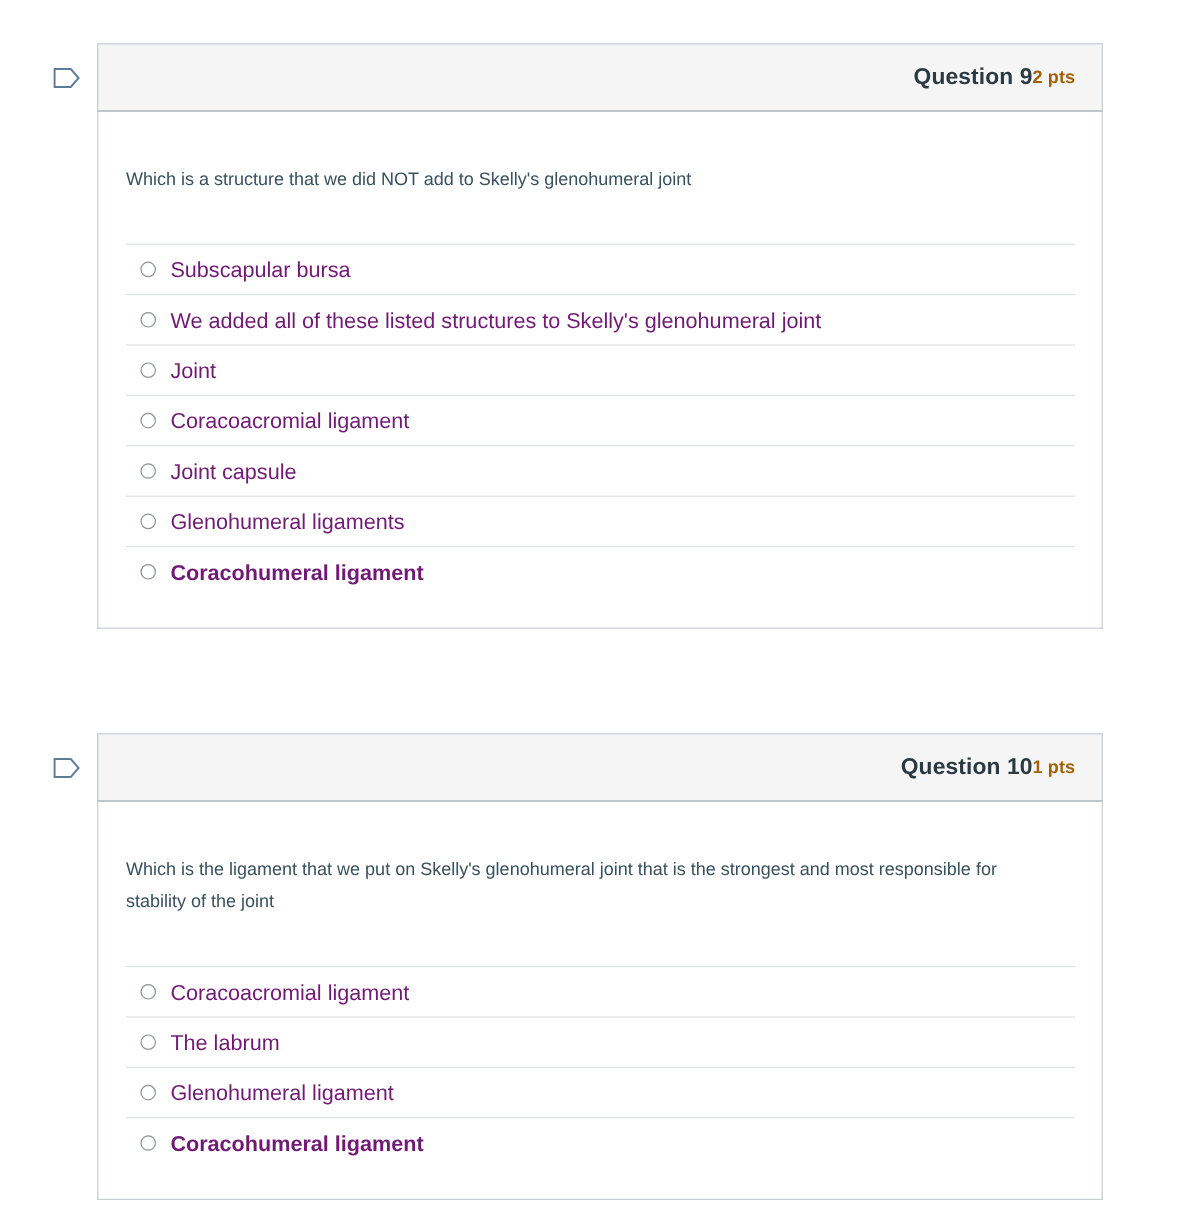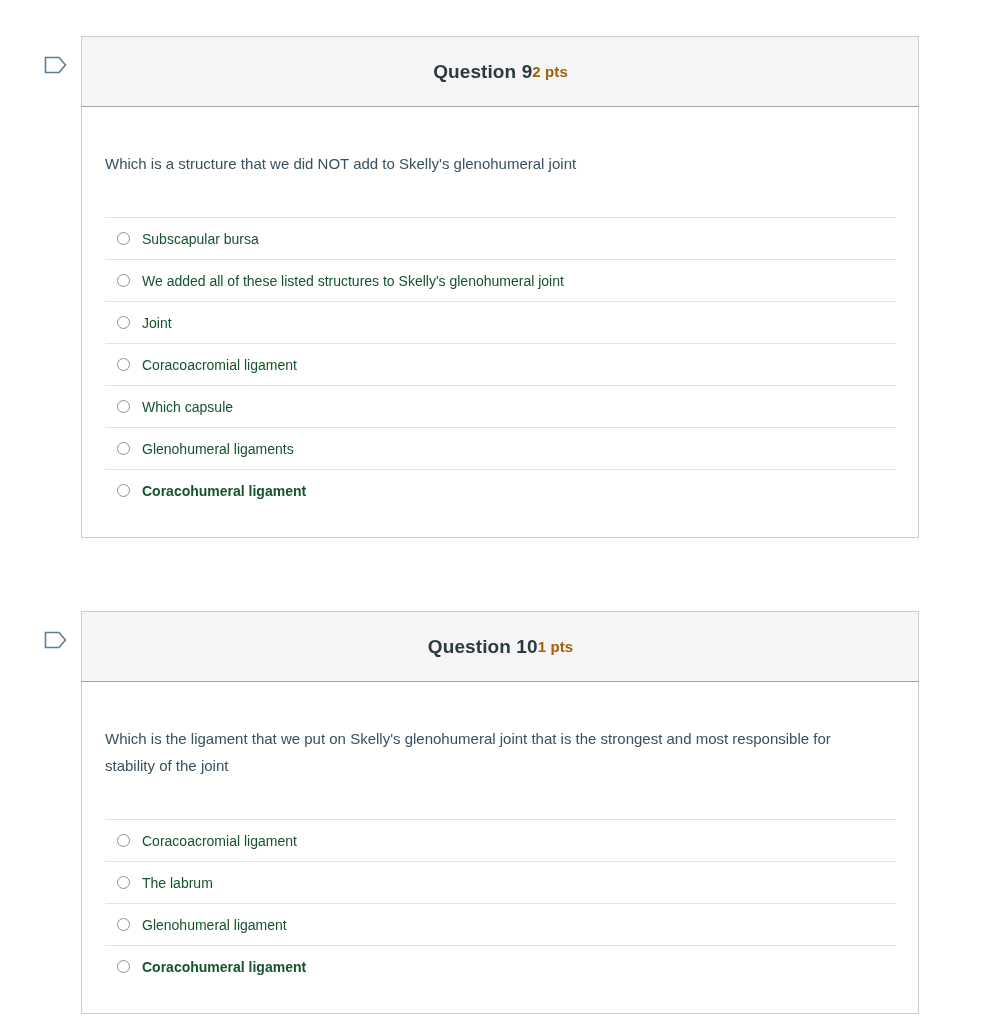--- a/index.html
+++ b/index.html
@@ -52,29 +52,29 @@
     position: absolute;
     left: 81px;
     width: 838px;
     border: 1px solid #c7cdd1;
     border-top: none;
     background: #ffffff;
     box-sizing: border-box;
   }
 
   .question-header {
-    height: 71px;
+    height: 57px;
     background: #f5f5f5;
     border: 1px solid #c7cdd1;
     border-bottom: 1px solid #9ea6ad;
     margin: 0 -1px;
     box-sizing: border-box;
     display: flex;
     align-items: center;
-    justify-content: center;
+    justify-content: flex-end;
     padding: 0 22px 0 23px;
   }
   .question-name {
     font-size: 19px;
     font-weight: bold;
     color: #2b3942;
     letter-spacing: 0.1px;
   }
   .question-points {
     font-size: 15px;
@@ -113,22 +113,22 @@
     flex: 0 0 auto;
     width: 11px;
     height: 11px;
     border: 1px solid #8d9399;
     border-radius: 50%;
     background: #ffffff;
     margin-right: 12px;
     margin-left: 10px;
   }
   .answer-text {
-    font-size: 14px;
-    color: #14532d;
+    font-size: 18px;
+    color: #701a75;
     line-height: 20px;
   }
 
   .card-tail { height: 26px; }
   #q9-card .card-tail { height: 26px; }
   #q10-card .card-tail { height: 26px; }
 </style>
 </head>
 <body>
 
@@ -164,21 +164,21 @@
           <div class="answer-row">
             <span class="radio-mark"></span>
             <span class="answer-text">Joint</span>
           </div>
           <div class="answer-row">
             <span class="radio-mark"></span>
             <span class="answer-text">Coracoacromial ligament</span>
           </div>
           <div class="answer-row">
             <span class="radio-mark"></span>
-            <span class="answer-text">Which capsule</span>
+            <span class="answer-text">Joint capsule</span>
           </div>
           <div class="answer-row">
             <span class="radio-mark"></span>
             <span class="answer-text">Glenohumeral ligaments</span>
           </div>
           <div class="answer-row">
             <span class="radio-mark"></span>
             <span class="answer-text">Coracohumeral ligament</span>
           </div>
         </div>

